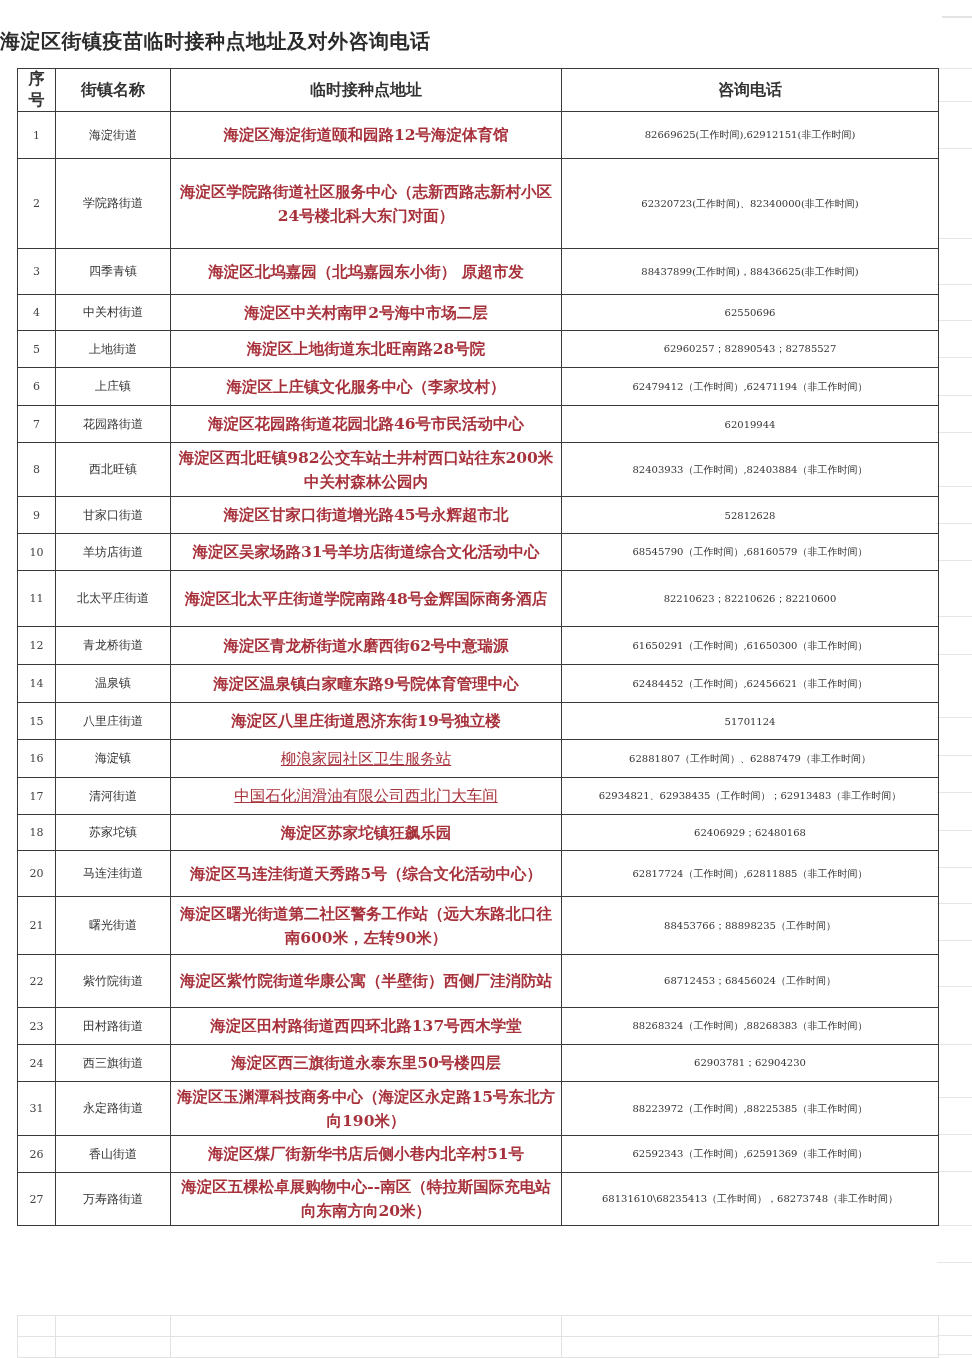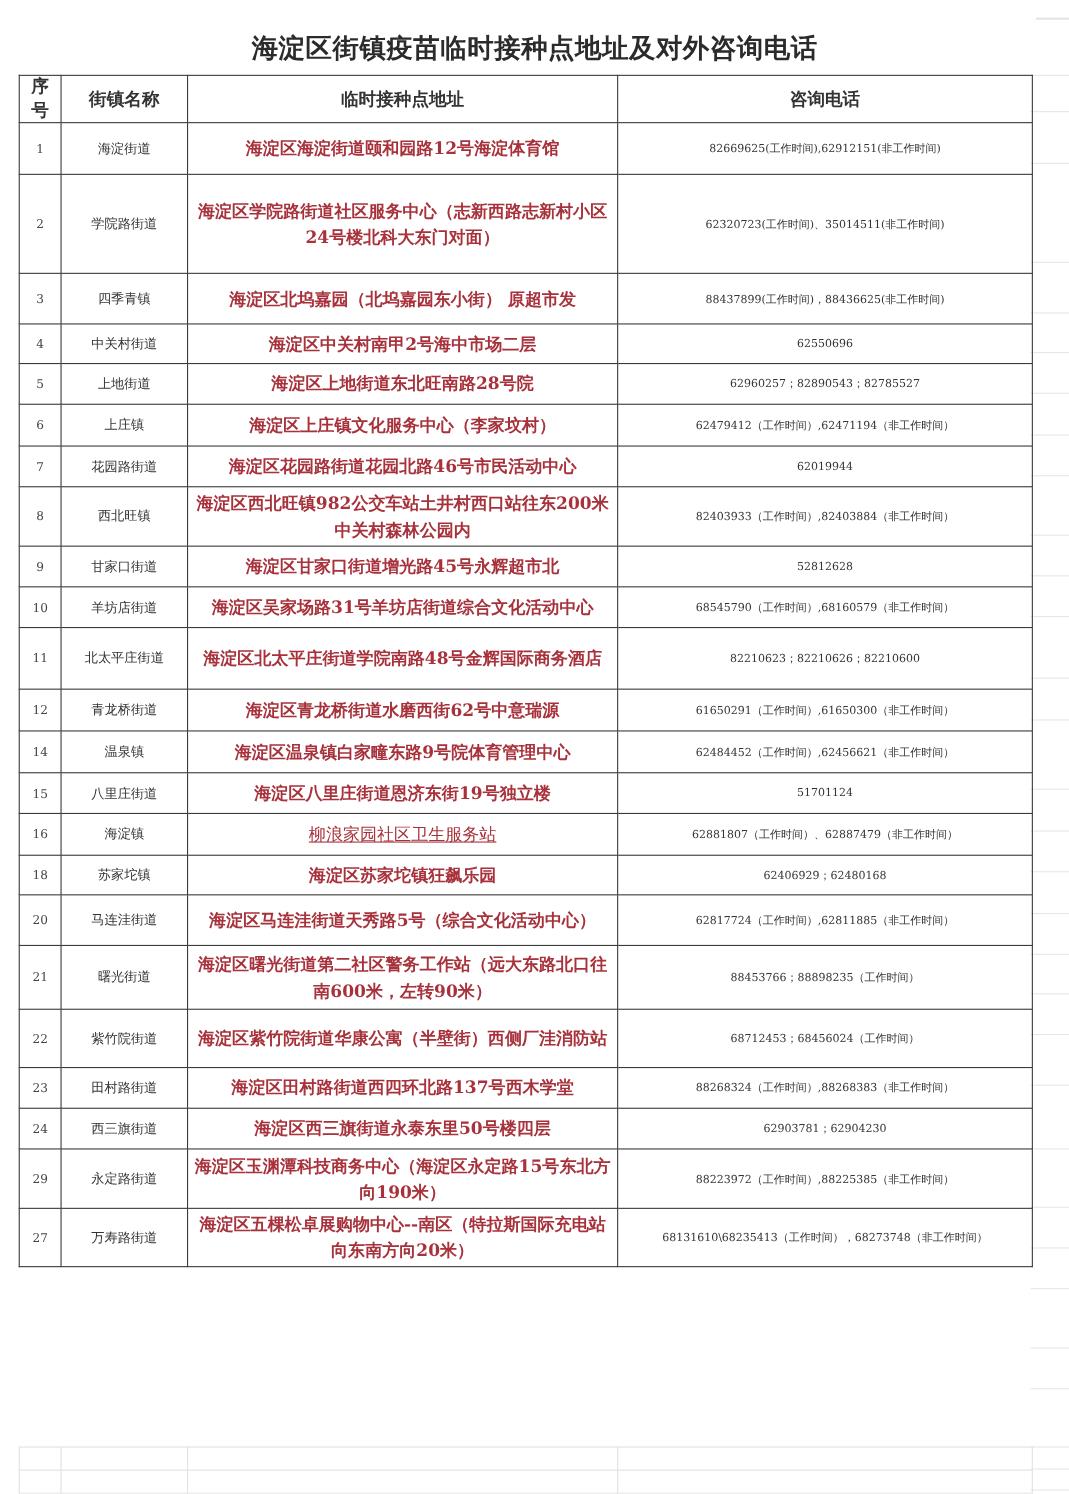--- a/index.html
+++ b/index.html
@@ -1,22 +1,22 @@
 <!DOCTYPE html>
 <html><head>
 <meta charset="utf-8">
 <style>
   html, body { margin:0; padding:0; }
   body {
     width:972px; height:1358px; background:#ffffff; position:relative; overflow:hidden;
     font-family: "DejaVu Serif", "Liberation Serif", serif; color:#333;
   }
   .title {
-    position:absolute; left:0; top:28px; width:972px; text-align:center;
-    font-size:24px; font-weight:bold; color:#2b2b2b; letter-spacing:0.5px;
+    position:absolute; left:0; top:28px; width:972px; text-align:left;
+    font-size:20px; font-weight:bold; color:#2b2b2b; letter-spacing:0.5px;
   }
   .top-rule { position:absolute; left:942px; top:16px; width:30px; height:2px; background:#e4e4e4; }
   .grid-bg { position:absolute; left:937px; top:68px; width:35px; height:1290px; }
   .grid-bg .hl { position:absolute; left:0; width:35px; height:1px; background:#e6e6e6; }
   table.main {
     position:absolute; left:17px; top:68px; width:921px;
     border-collapse:collapse; table-layout:fixed;
   }
   table.main td, table.main th {
     border:1.5px solid #3a3a3a; text-align:center; vertical-align:middle; padding:0 3px;
@@ -91,21 +91,21 @@
     <tr style="height:47px">
       <td class="no">1</td>
       <td class="name">海淀街道</td>
       <td class="addr">海淀区海淀街道颐和园路12号海淀体育馆</td>
       <td class="phone">82669625(工作时间),62912151(非工作时间)</td>
     </tr>
     <tr style="height:90px">
       <td class="no">2</td>
       <td class="name">学院路街道</td>
       <td class="addr">海淀区学院路街道社区服务中心（志新西路志新村小区24号楼北科大东门对面）</td>
-      <td class="phone">62320723(工作时间)、35014511(非工作时间)</td>
+      <td class="phone">62320723(工作时间)、82340000(非工作时间)</td>
     </tr>
     <tr style="height:46px">
       <td class="no">3</td>
       <td class="name">四季青镇</td>
       <td class="addr">海淀区北坞嘉园（北坞嘉园东小街） 原超市发</td>
       <td class="phone">88437899(工作时间)，88436625(非工作时间)</td>
     </tr>
     <tr style="height:36px">
       <td class="no">4</td>
       <td class="name">中关村街道</td>
@@ -171,20 +171,26 @@
       <td class="name">八里庄街道</td>
       <td class="addr">海淀区八里庄街道恩济东街19号独立楼</td>
       <td class="phone">51701124</td>
     </tr>
     <tr style="height:38px">
       <td class="no">16</td>
       <td class="name">海淀镇</td>
       <td class="addr plain">柳浪家园社区卫生服务站</td>
       <td class="phone">62881807（工作时间）、62887479（非工作时间）</td>
     </tr>
+    <tr style="height:37px">
+      <td class="no">17</td>
+      <td class="name">清河街道</td>
+      <td class="addr plain">中国石化润滑油有限公司西北门大车间</td>
+      <td class="phone">62934821、62938435（工作时间）；62913483（非工作时间）</td>
+    </tr>
     <tr style="height:36px">
       <td class="no">18</td>
       <td class="name">苏家坨镇</td>
       <td class="addr">海淀区苏家坨镇狂飙乐园</td>
       <td class="phone">62406929；62480168</td>
     </tr>
     <tr style="height:46px">
       <td class="no">20</td>
       <td class="name">马连洼街道</td>
       <td class="addr">海淀区马连洼街道天秀路5号（综合文化活动中心）</td>
@@ -208,24 +214,30 @@
       <td class="addr">海淀区田村路街道西四环北路137号西木学堂</td>
       <td class="phone">88268324（工作时间）,88268383（非工作时间）</td>
     </tr>
     <tr style="height:37px">
       <td class="no">24</td>
       <td class="name">西三旗街道</td>
       <td class="addr">海淀区西三旗街道永泰东里50号楼四层</td>
       <td class="phone">62903781；62904230</td>
     </tr>
     <tr style="height:54px">
-      <td class="no">29</td>
+      <td class="no">31</td>
       <td class="name">永定路街道</td>
       <td class="addr">海淀区玉渊潭科技商务中心（海淀区永定路15号东北方向190米）</td>
       <td class="phone">88223972（工作时间）,88225385（非工作时间）</td>
+    </tr>
+    <tr style="height:37px">
+      <td class="no">26</td>
+      <td class="name">香山街道</td>
+      <td class="addr">海淀区煤厂街新华书店后侧小巷内北辛村51号</td>
+      <td class="phone">62592343（工作时间）,62591369（非工作时间）</td>
     </tr>
     <tr style="height:53px">
       <td class="no">27</td>
       <td class="name">万寿路街道</td>
       <td class="addr">海淀区五棵松卓展购物中心--南区（特拉斯国际充电站向东南方向20米）</td>
       <td class="phone">68131610\68235413（工作时间），68273748（非工作时间）</td>
     </tr>
   </tbody>
 </table>
 

